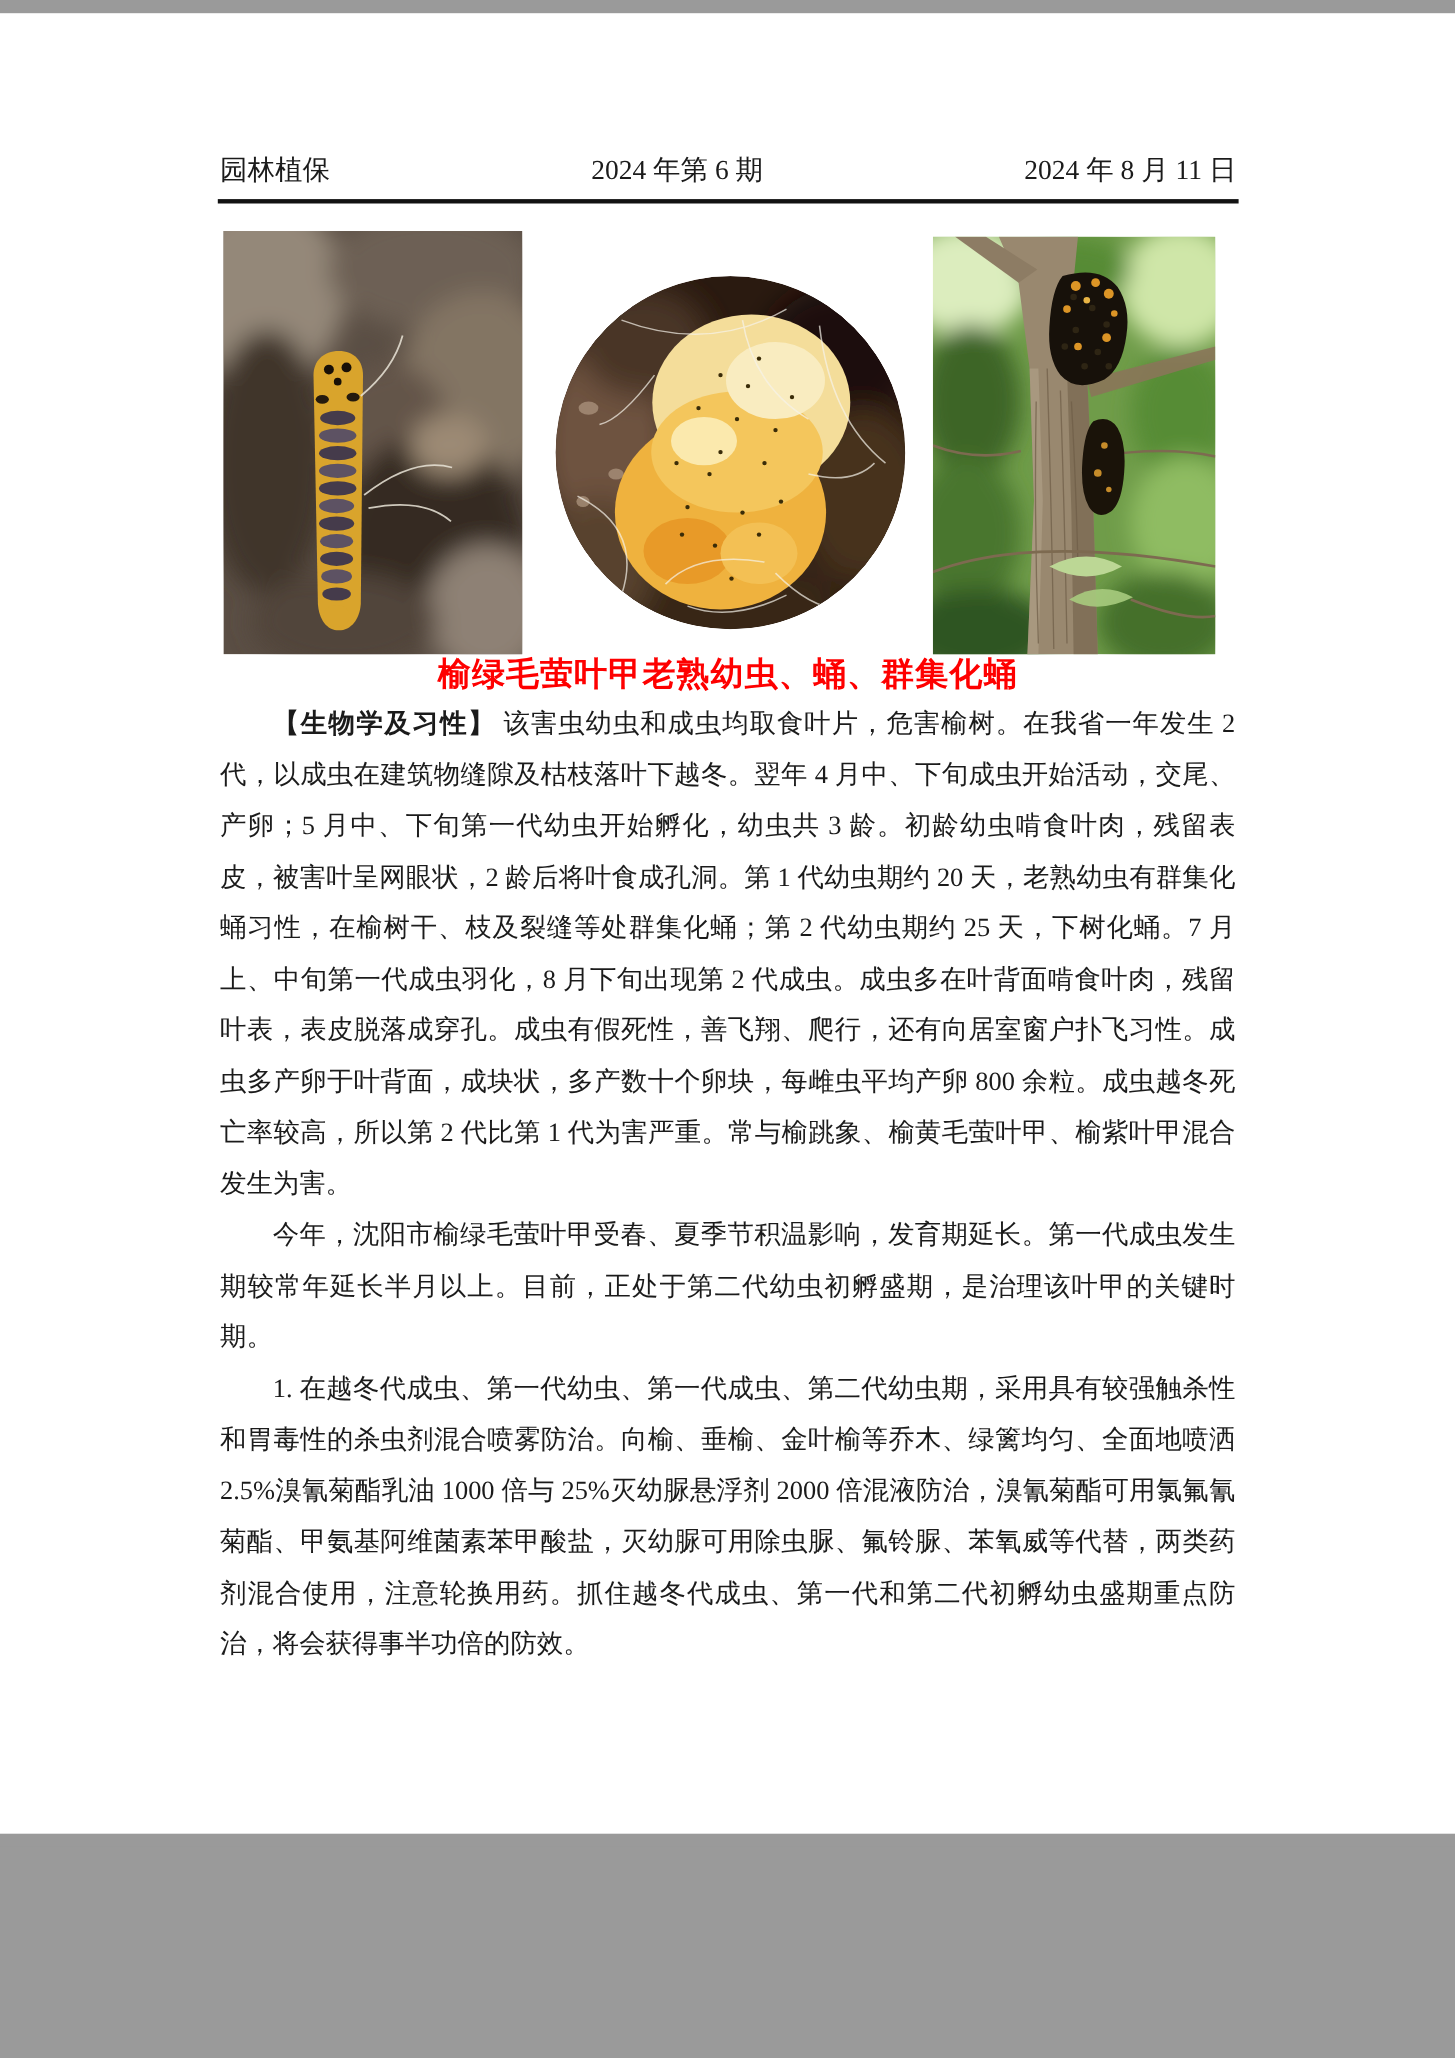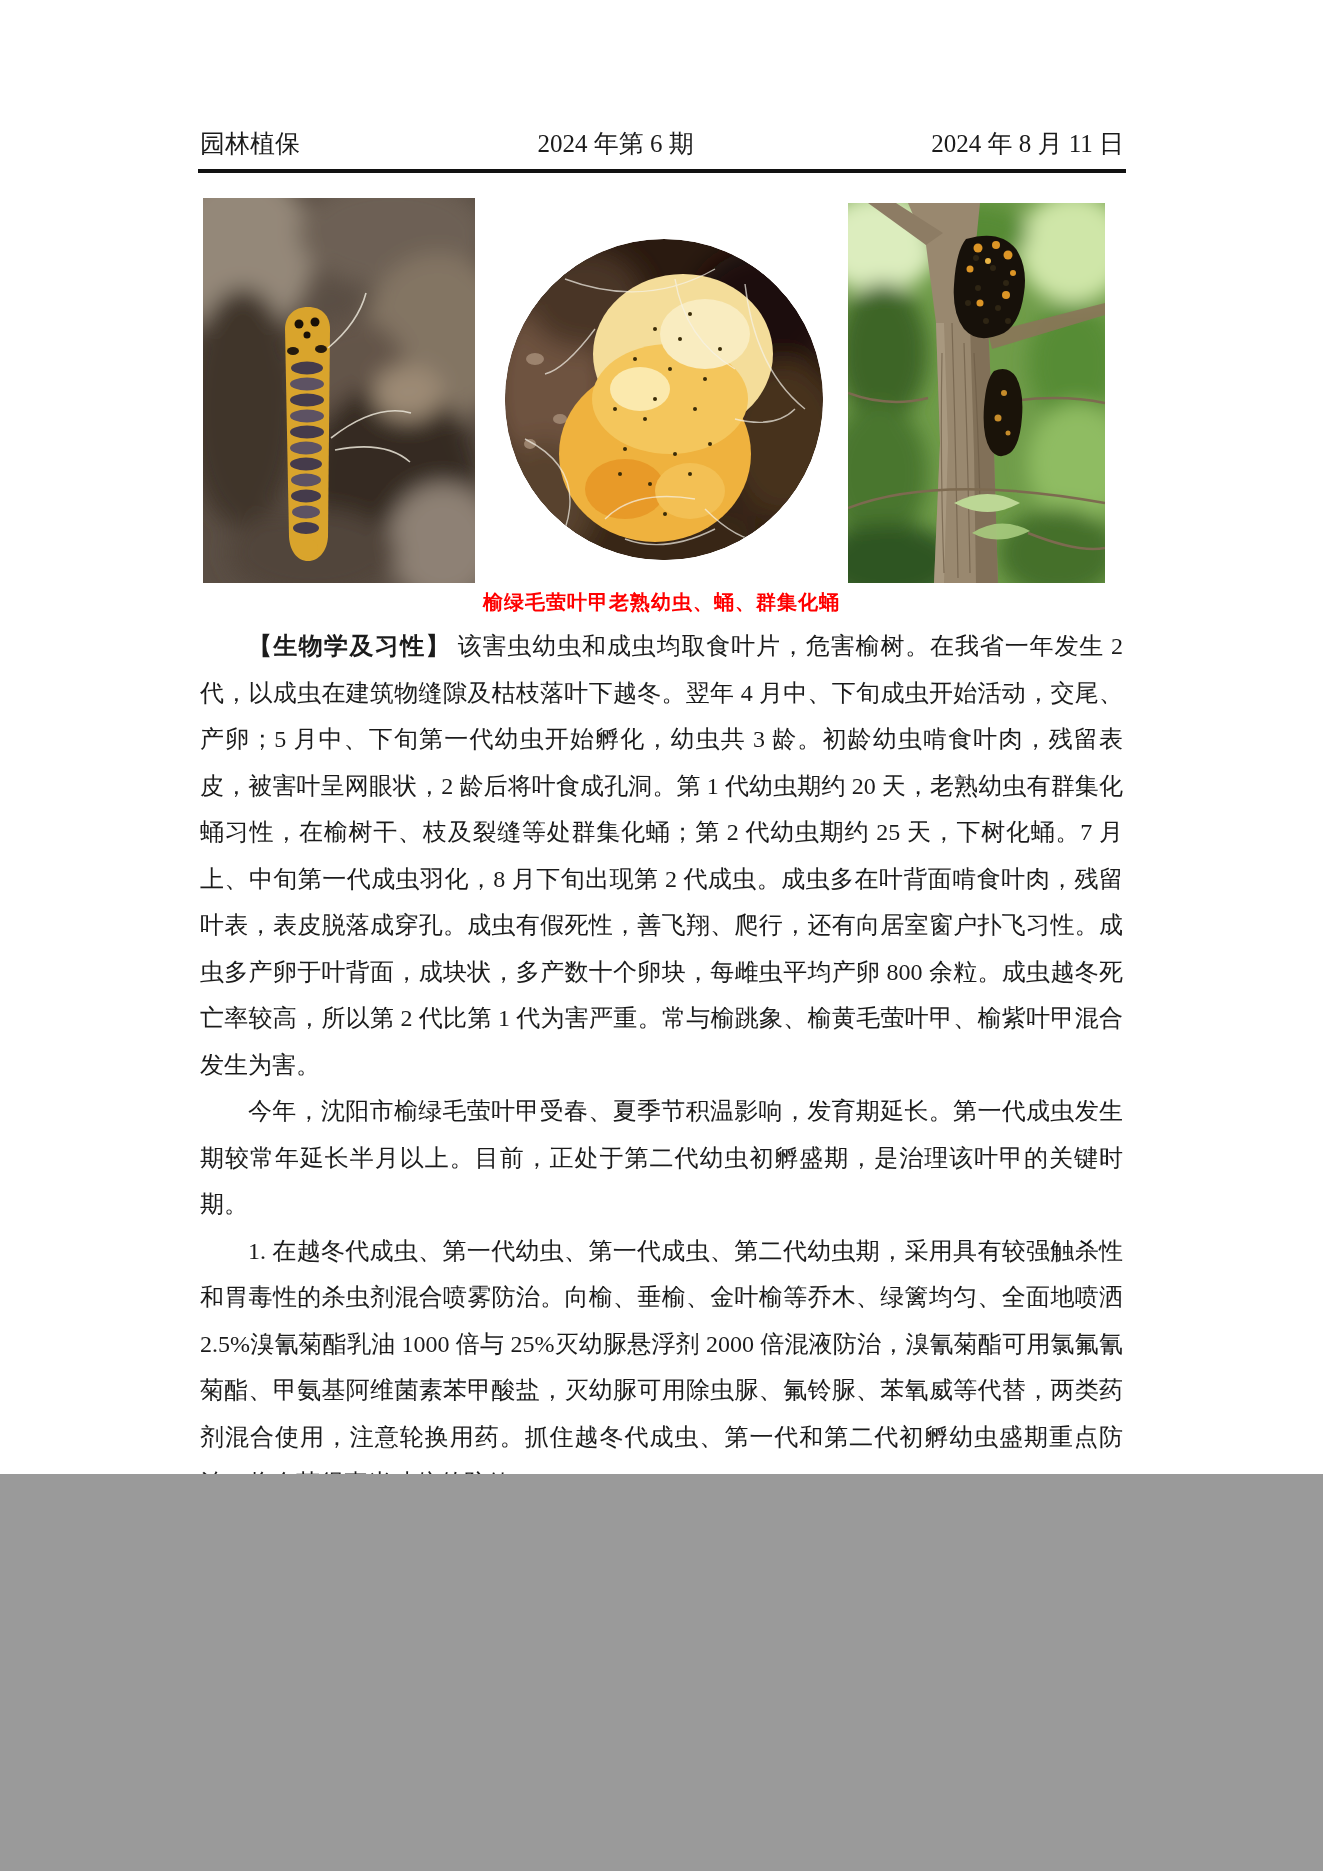--- a/index.html
+++ b/index.html
@@ -1,33 +1,33 @@
 <!DOCTYPE html>
 <html><head>
 <meta charset="utf-8">
 <style>
   html,body{margin:0;padding:0;background:#9a9a9a;}
   .page{
-    position:relative;width:1323px;height:1474px;margin:0 auto;background:#ffffff;
+    position:relative;width:1323px;height:1655px;margin:12px auto;background:#ffffff;
     font-family:"Liberation Serif","DejaVu Serif",serif;color:#1b1b1b;overflow:hidden;
   }
   
   .header{position:absolute;left:200px;top:127px;width:924px;display:flex;
     justify-content:space-between;align-items:baseline;font-size:25px;line-height:34px;}
   .header-rule{position:absolute;left:198px;top:169px;width:928px;height:4px;background:#121212;}
   
   .fig{position:absolute;overflow:hidden;}
   .fig svg{display:block;width:100%;height:100%;}
   #fig-larva{left:203px;top:198px;width:272px;height:385px;}
   #fig-pupa{left:505px;top:239px;width:318px;height:321px;border-radius:50%;}
   #fig-cluster{left:848px;top:203px;width:257px;height:380px;}
   
   .caption{position:absolute;left:200px;top:586px;width:923px;text-align:center;
     font-family:"Liberation Sans","DejaVu Sans",sans-serif;font-weight:700;
-    font-size:20px;line-height:32px;color:#fe0000;letter-spacing:1px;}
+    font-size:30px;line-height:32px;color:#fe0000;letter-spacing:1px;}
   
   .bodytext{position:absolute;left:200px;top:623px;width:923px;
     font-size:24px;line-height:46.5px;text-align:justify;text-justify:inter-ideograph;}
   .bodytext p{margin:0;text-indent:2em;}
   .bodytext b{font-weight:700;font-family:"Liberation Sans","DejaVu Sans",sans-serif;letter-spacing:.5px;}
   
   .footer-sep-solid{position:absolute;left:198px;top:1671px;width:928px;height:3px;background:#1e1e1e;}
   .footer-sep-dash{position:absolute;left:198px;top:1676px;width:928px;height:0;
     border-bottom:3px dashed #1e1e1e;}
   .footer{position:absolute;left:198px;top:1691px;width:928px;display:flex;

